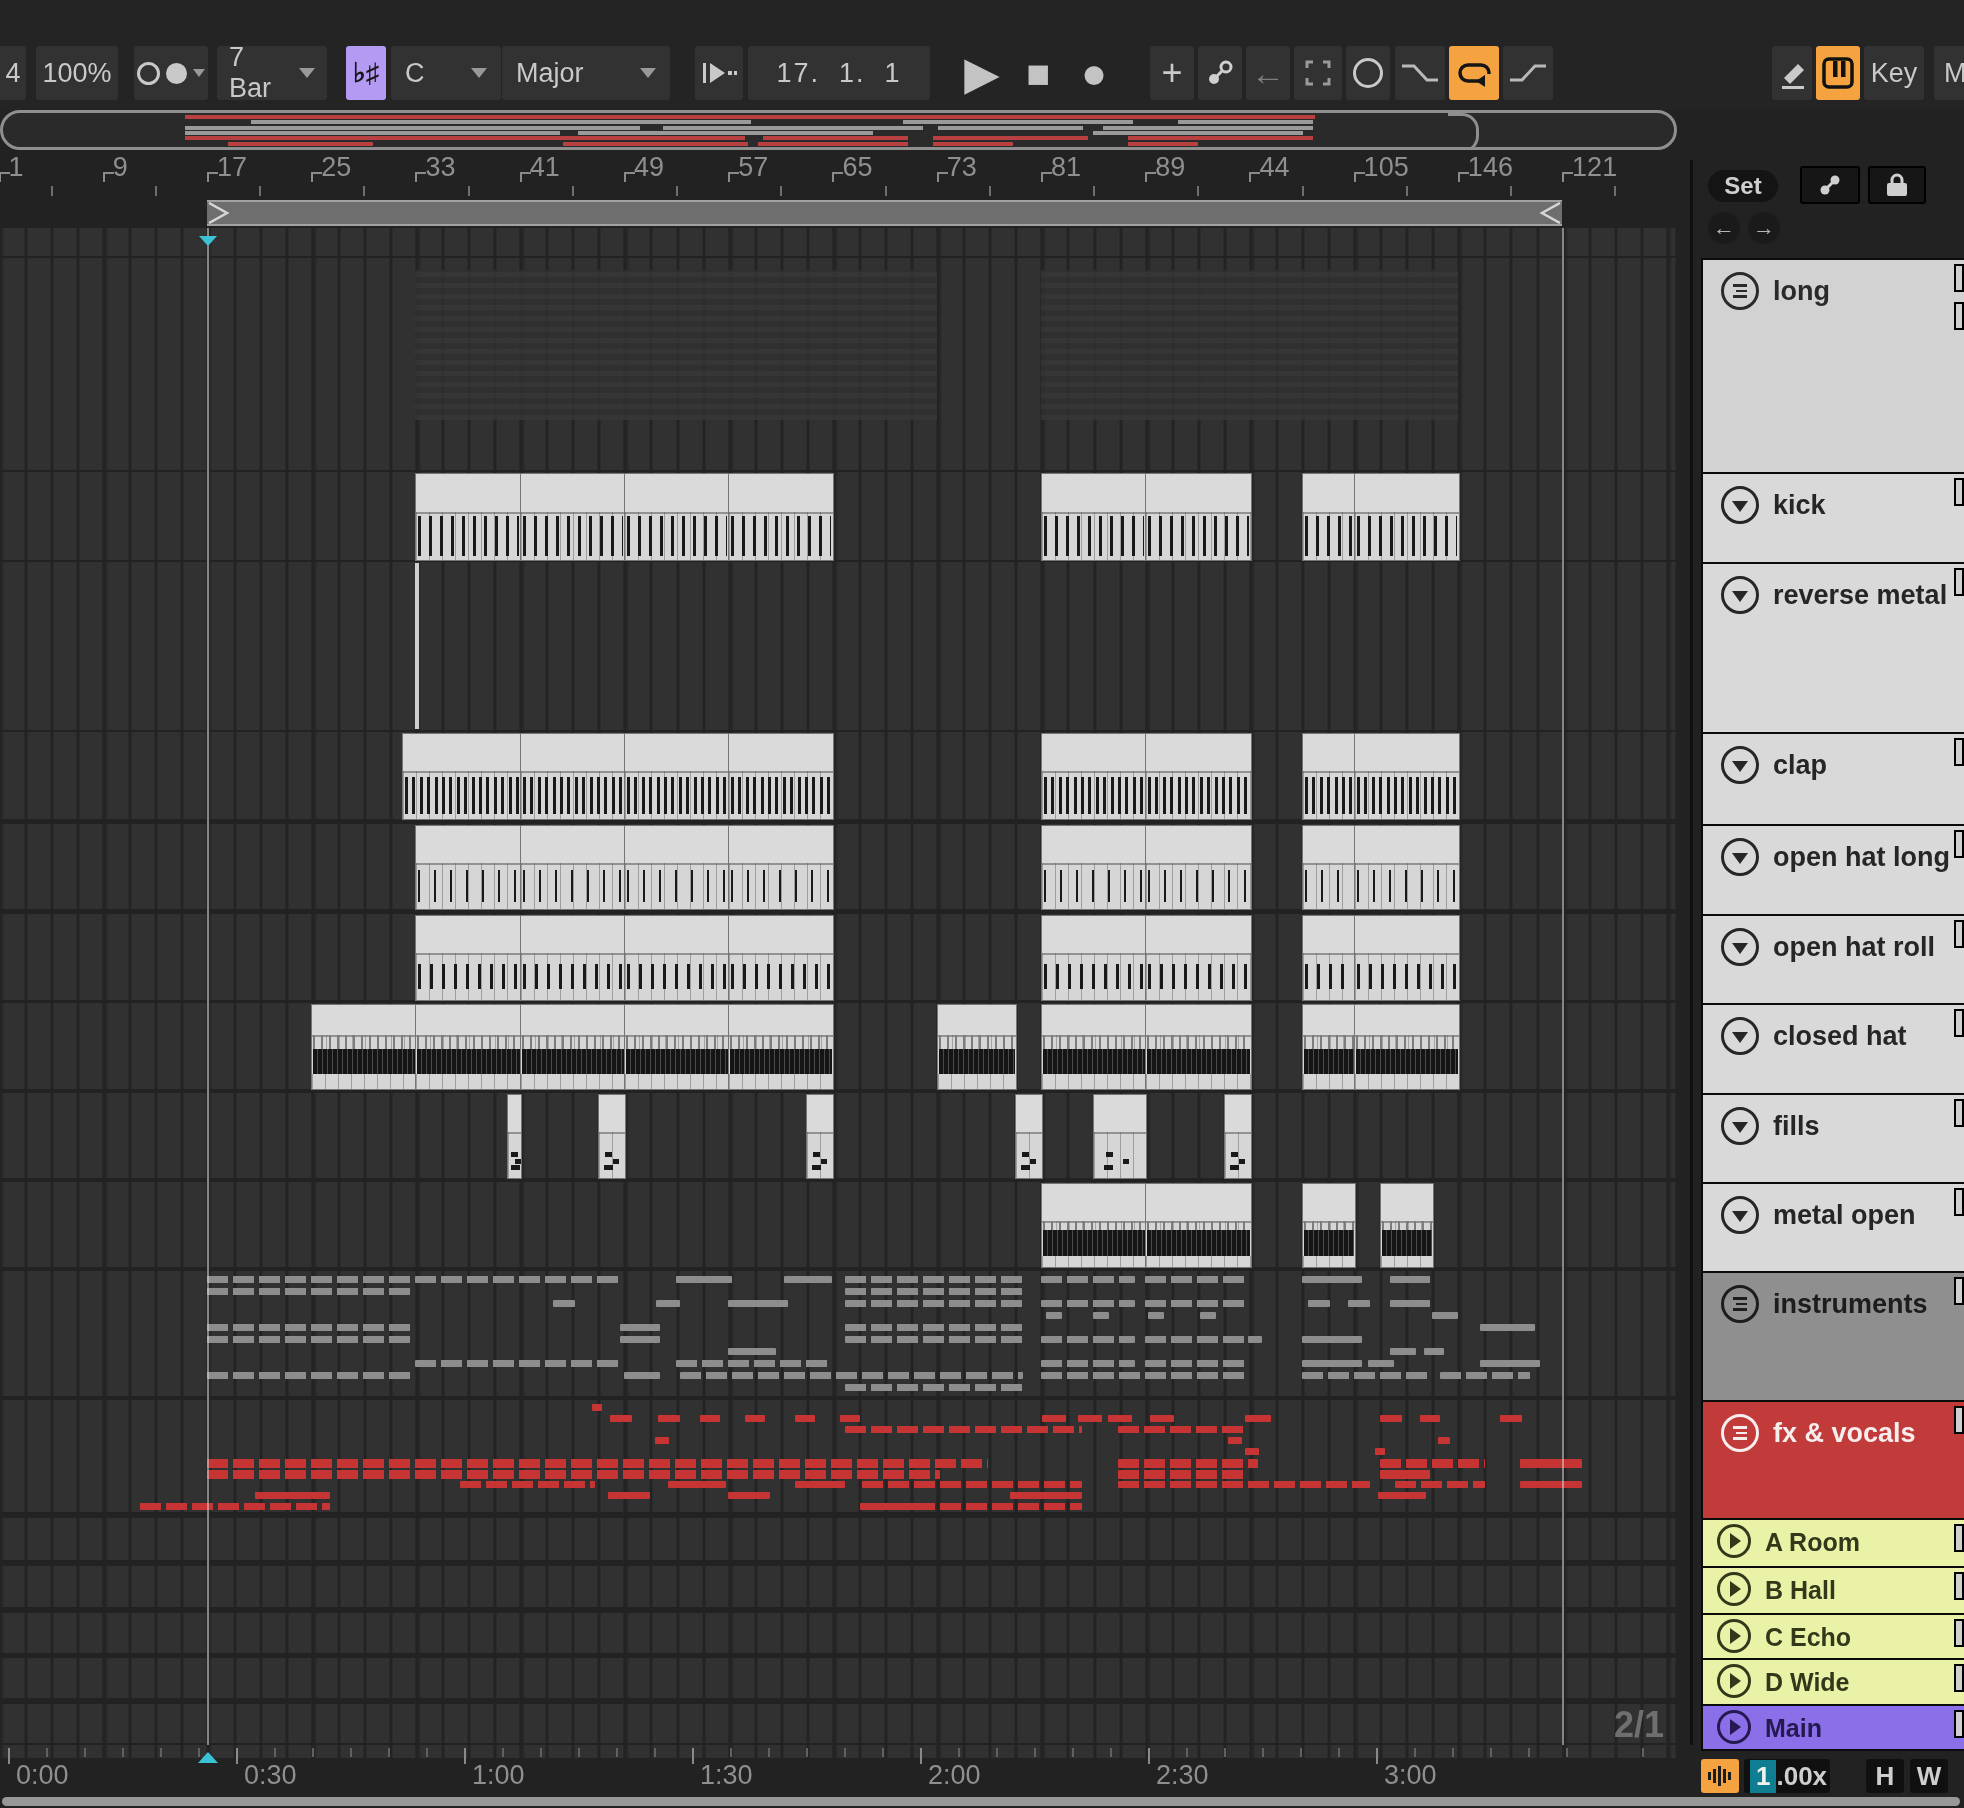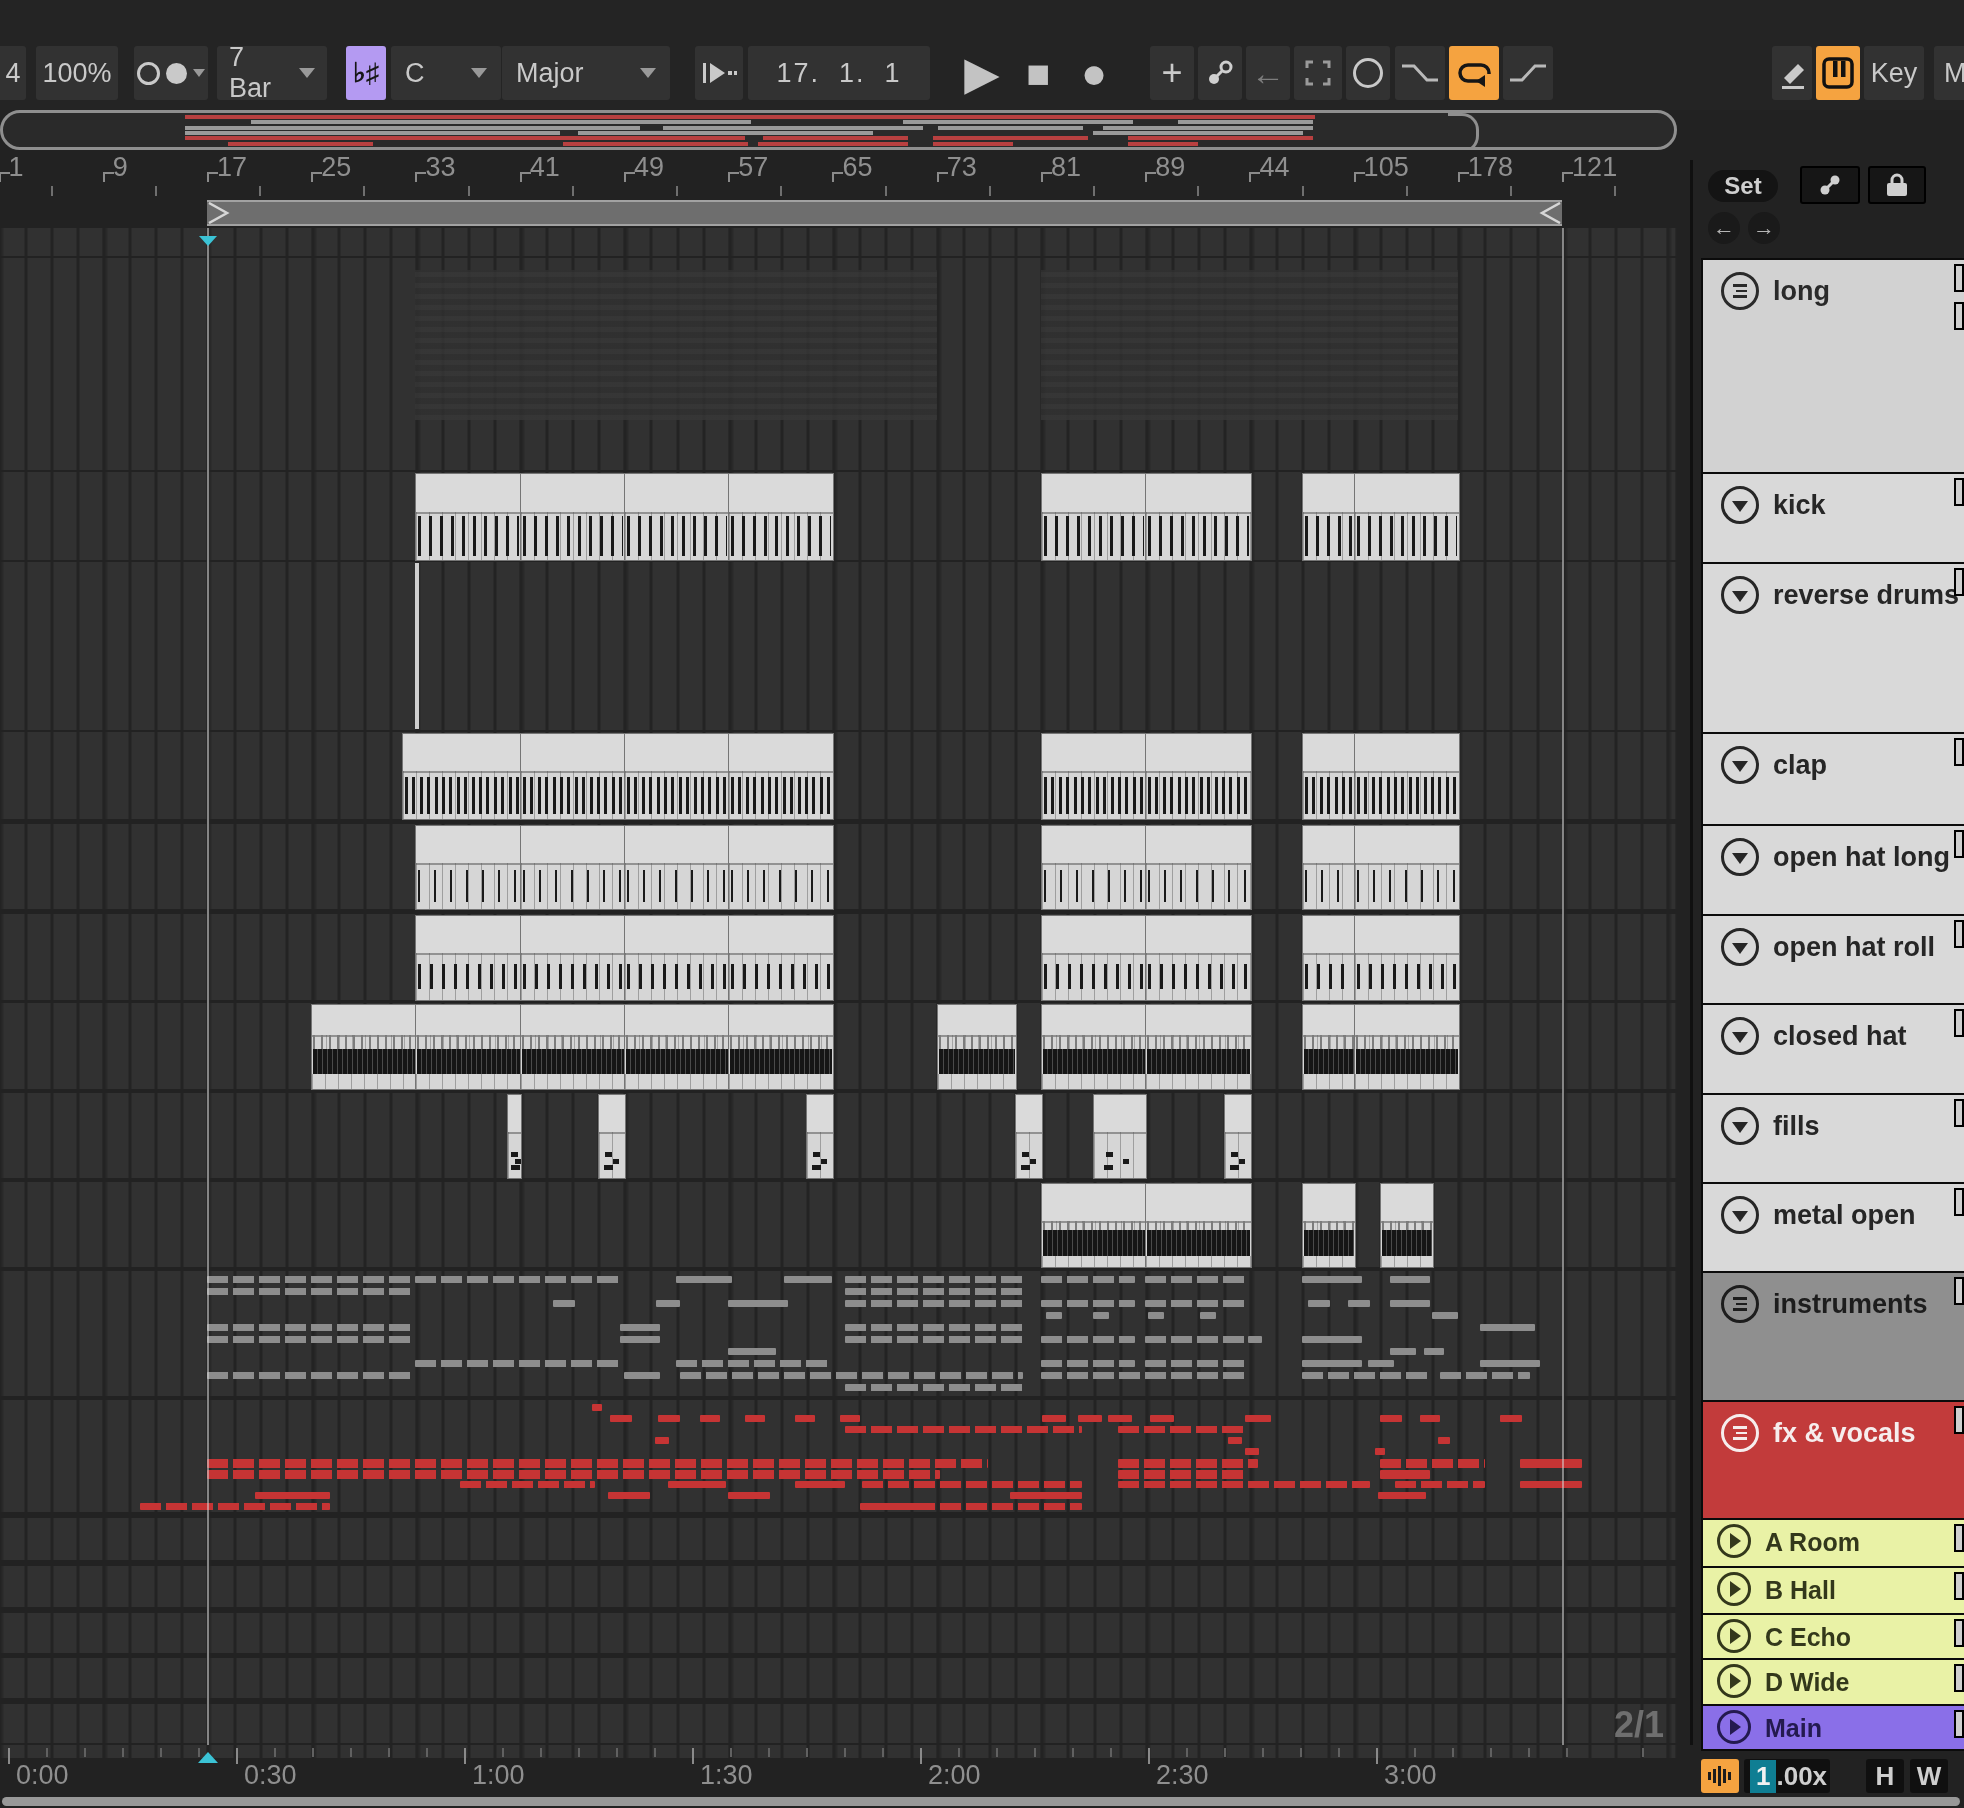--- a/index.html
+++ b/index.html
@@ -169,21 +169,21 @@
       <div class="ruler-num" style="left: 946.66px; top: 152px;">73</div>
       <div class="abs" style="left: 936.66px; top: 172px; width: 11px; height: 10px; border-left: 2px solid rgb(138, 138, 138); border-top: 2px solid rgb(138, 138, 138);"></div>
       <div class="ruler-num" style="left: 1050.9px; top: 152px;">81</div>
       <div class="abs" style="left: 1040.9px; top: 172px; width: 11px; height: 10px; border-left: 2px solid rgb(138, 138, 138); border-top: 2px solid rgb(138, 138, 138);"></div>
       <div class="ruler-num" style="left: 1155.14px; top: 152px;">89</div>
       <div class="abs" style="left: 1145.14px; top: 172px; width: 11px; height: 10px; border-left: 2px solid rgb(138, 138, 138); border-top: 2px solid rgb(138, 138, 138);"></div>
       <div class="ruler-num" style="left: 1259.38px; top: 152px;">44</div>
       <div class="abs" style="left: 1249.38px; top: 172px; width: 11px; height: 10px; border-left: 2px solid rgb(138, 138, 138); border-top: 2px solid rgb(138, 138, 138);"></div>
       <div class="ruler-num" style="left: 1363.62px; top: 152px;">105</div>
       <div class="abs" style="left: 1353.62px; top: 172px; width: 11px; height: 10px; border-left: 2px solid rgb(138, 138, 138); border-top: 2px solid rgb(138, 138, 138);"></div>
-      <div class="ruler-num" style="left: 1467.86px; top: 152px;">178</div>
+      <div class="ruler-num" style="left: 1467.86px; top: 152px;">146</div>
       <div class="abs" style="left: 1457.86px; top: 172px; width: 11px; height: 10px; border-left: 2px solid rgb(138, 138, 138); border-top: 2px solid rgb(138, 138, 138);"></div>
       <div class="ruler-num" style="left: 1572.1px; top: 152px;">121</div>
       <div class="abs" style="left: 1562.1px; top: 172px; width: 11px; height: 10px; border-left: 2px solid rgb(138, 138, 138); border-top: 2px solid rgb(138, 138, 138);"></div>
       <div class="abs" style="left: 50.62px; top: 186px; width: 2px; height: 10px; background: rgb(111, 111, 111);"></div>
       <div class="abs" style="left: 154.86px; top: 186px; width: 2px; height: 10px; background: rgb(111, 111, 111);"></div>
       <div class="abs" style="left: 259.1px; top: 186px; width: 2px; height: 10px; background: rgb(111, 111, 111);"></div>
       <div class="abs" style="left: 363.34px; top: 186px; width: 2px; height: 10px; background: rgb(111, 111, 111);"></div>
       <div class="abs" style="left: 467.58px; top: 186px; width: 2px; height: 10px; background: rgb(111, 111, 111);"></div>
       <div class="abs" style="left: 571.82px; top: 186px; width: 2px; height: 10px; background: rgb(111, 111, 111);"></div>
       <div class="abs" style="left: 676.06px; top: 186px; width: 2px; height: 10px; background: rgb(111, 111, 111);"></div>
@@ -276,21 +276,21 @@
         </div>
         <div class="thlabel" style="font-size: 27px;">kick</div>
       </div>
       <div class="abs" style="left: 1954px; top: 478px; width: 10px; height: 28px; background: rgb(207, 207, 207); border: 2px solid rgb(0, 0, 0);"></div>
       <div class="lane" style="top: 562px; height: 168px;"></div>
       <div class="clip" style="left: 415px; top: 563px; width: 4px; height: 166px; background: rgb(207, 207, 207); border: none;"></div>
       <div class="th" style="top: 562px; height: 168px; background: rgb(217, 217, 217); color: rgb(38, 38, 38); padding: 12px 0px 0px 18px; gap: 14px;">
         <div class="iconc" style="width: 32px; height: 32px; border: 3px solid rgb(38, 38, 38);">
           <div style="width:0;height:0;border-left:8px solid transparent;border-right:8px solid transparent;border-top:11px solid #262626;margin-top:2px"></div>
         </div>
-        <div class="thlabel" style="font-size: 27px;">reverse drums</div>
+        <div class="thlabel" style="font-size: 27px;">reverse metal</div>
       </div>
       <div class="abs" style="left: 1954px; top: 568px; width: 10px; height: 28px; background: rgb(207, 207, 207); border: 2px solid rgb(0, 0, 0);"></div>
       <div class="lane" style="top: 732px; height: 87px;"></div>
       <div class="clip" style="left: 402px; top: 733px; width: 118px; height: 85px;">
         <div style="position: absolute; left: 0px; right: 0px; top: 0px; height: 44%; background: rgb(218, 218, 218); border-bottom: 2px solid rgb(146, 146, 146);"></div>
         <div style="position: absolute; left: 0px; right: 0px; bottom: 0px; height: 56%; background-image: repeating-linear-gradient(90deg, rgba(90, 90, 90, 0.45) 0px, rgba(90, 90, 90, 0.45) 1px, transparent 1px, transparent 13.03px);">
           <div style="position: absolute; inset: 11% 2px; background-image: repeating-linear-gradient(90deg, rgb(25, 25, 25) 0px, rgb(25, 25, 25) 3px, transparent 3px, transparent 7.4px);"></div>
         </div>
       </div>
       <div class="clip" style="left: 520px; top: 733px; width: 104px; height: 85px;">

